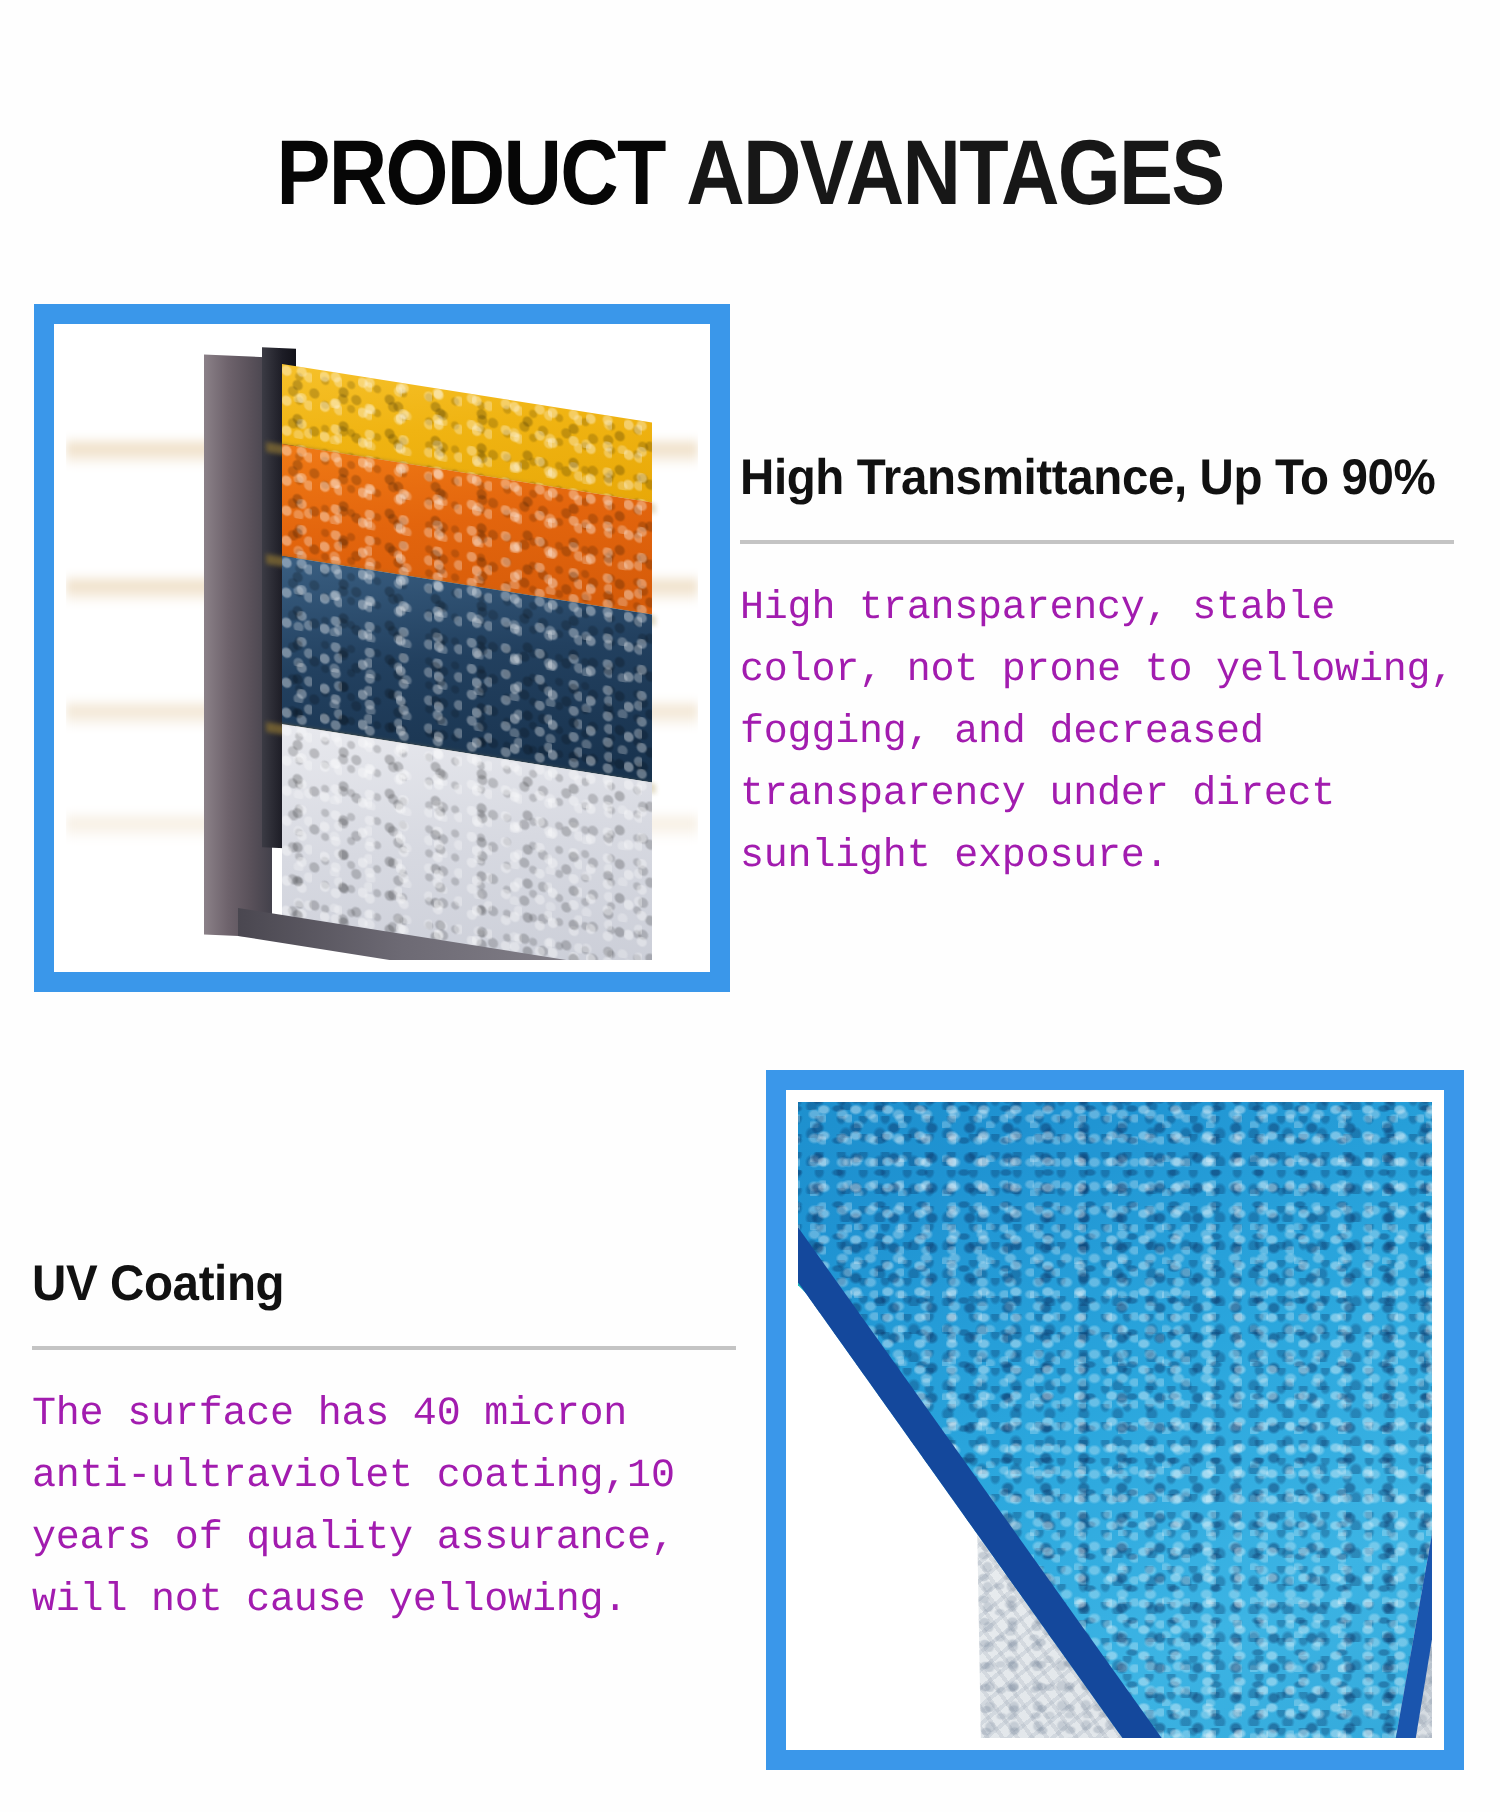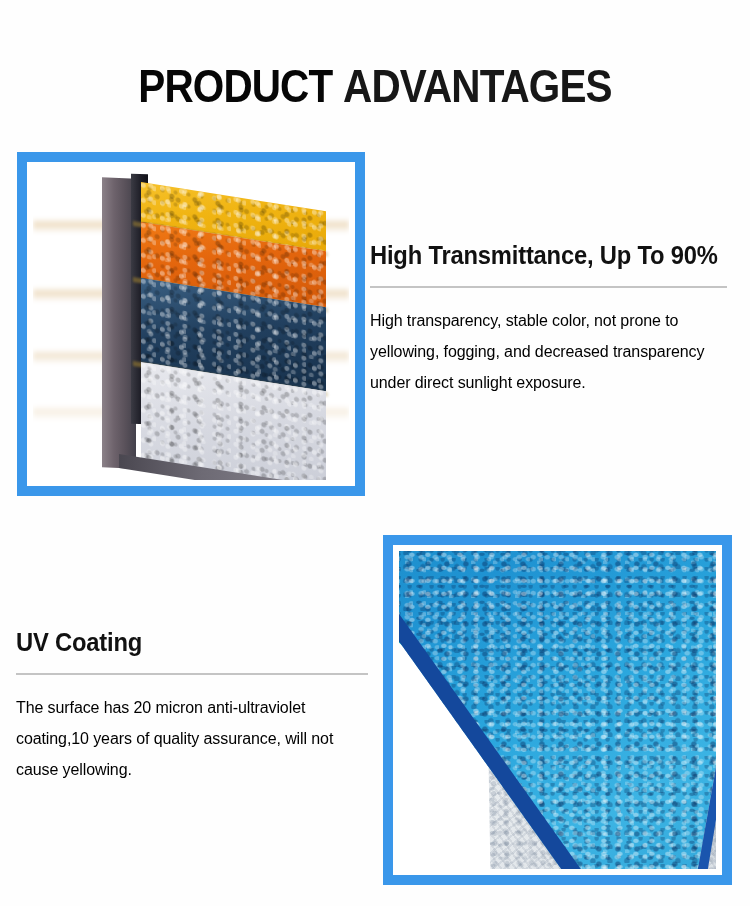--- a/index.html
+++ b/index.html
@@ -213,21 +213,21 @@
   .pc2-tri-shadow {
     position: absolute;
     right: -4%; bottom: 0%;
     width: 30%; height: 14%;
     background: linear-gradient(to bottom, rgba(150,165,180,.5), rgba(255,255,255,0));
     transform: rotate(-1deg);
   }
 
   
   .txt-block { position: absolute; }
-  #text-one { left: 370px; top: 240px; width: 360px; }
+  #text-one { left: 370px; top: 224px; width: 360px; }
   #text-two { left: 16px; top: 627px; width: 355px; }
 
   .feature-heading {
     font-family: "Liberation Sans", sans-serif;
     font-weight: 700;
     font-size: 25px;
     line-height: 30px;
     color: #111111;
     letter-spacing: -0.2px;
     transform: scaleX(0.95);
@@ -236,25 +236,25 @@
   }
   .feature-rule {
     margin-top: 16px;
     height: 2px;
     background: #c4c4c4;
     width: 357px;
   }
   #text-two .feature-rule { width: 352px; }
   .feature-body {
     margin-top: 17px;
-    font-family: Liberation Sans, sans-serif;
+    font-family: Liberation Mono, monospace;
     font-weight: 400;
-    font-size: 16px;
+    font-size: 20px;
     line-height: 31px;
-    color: #000000;
+    color: #a21caf;
     letter-spacing: -0.1px;
   }
 </style>
 </head>
 <body>
 
 <div class="page-title">
   <span class="t-strong">PRODUCT</span>
   <span class="t-norm">ADVANTAGES</span>
 </div>
@@ -294,21 +294,21 @@
 
 <div class="txt-block" id="text-one">
   <div class="feature-heading">High Transmittance, Up To 90%</div>
   <div class="feature-rule"></div>
   <div class="feature-body">High transparency, stable color, not prone to yellowing, fogging, and decreased transparency under direct sunlight exposure.</div>
 </div>
 
 <div class="txt-block" id="text-two">
   <div class="feature-heading">UV Coating</div>
   <div class="feature-rule"></div>
-  <div class="feature-body">The surface has 20 micron anti-ultraviolet coating,10 years of quality assurance, will not cause yellowing.</div>
+  <div class="feature-body">The surface has 40 micron anti-ultraviolet coating,10 years of quality assurance, will not cause yellowing.</div>
 </div>
 
 <div class="photo-frame" id="photo-two-frame">
   <div class="inner-pad">
     <div class="photo-stage">
       <div class="pc2-clear"></div>
       <div class="pc2-tri-shadow"></div>
       <div class="pc2-teal-band"></div>
       <div class="pc2-blue"></div>
       <div class="pc2-darkedge"></div>

